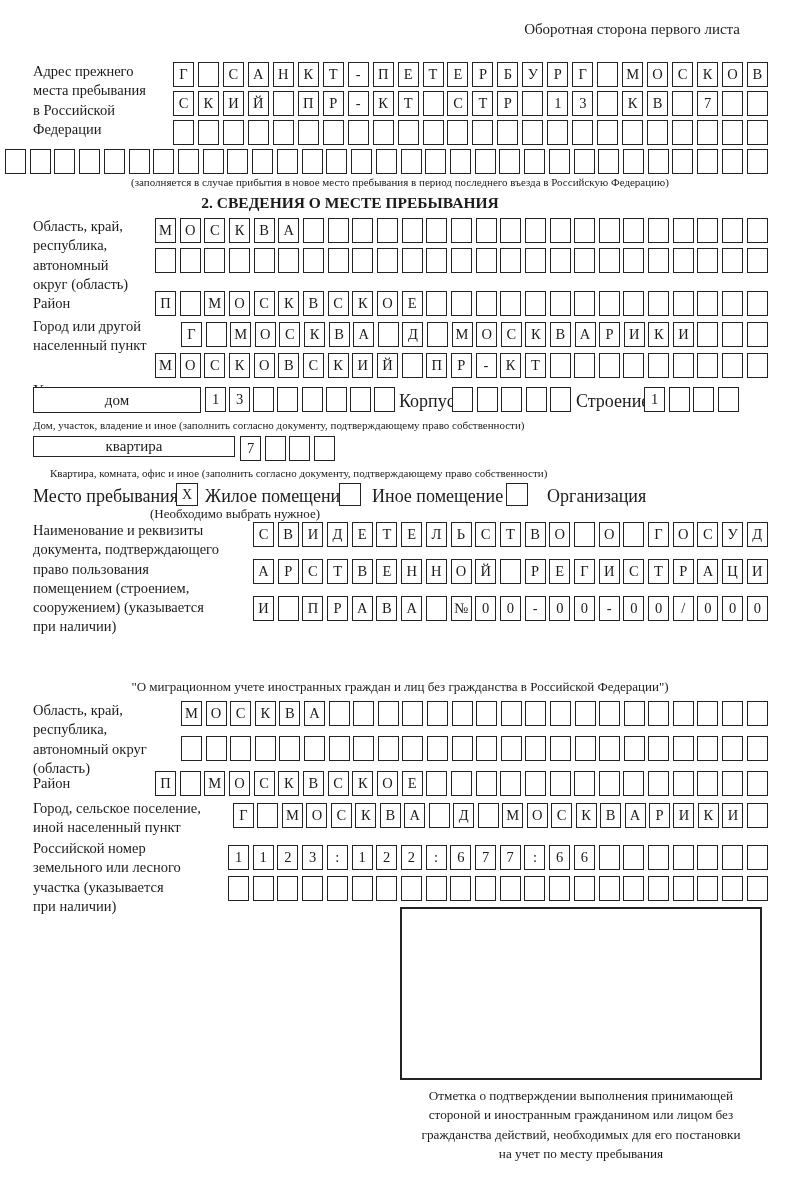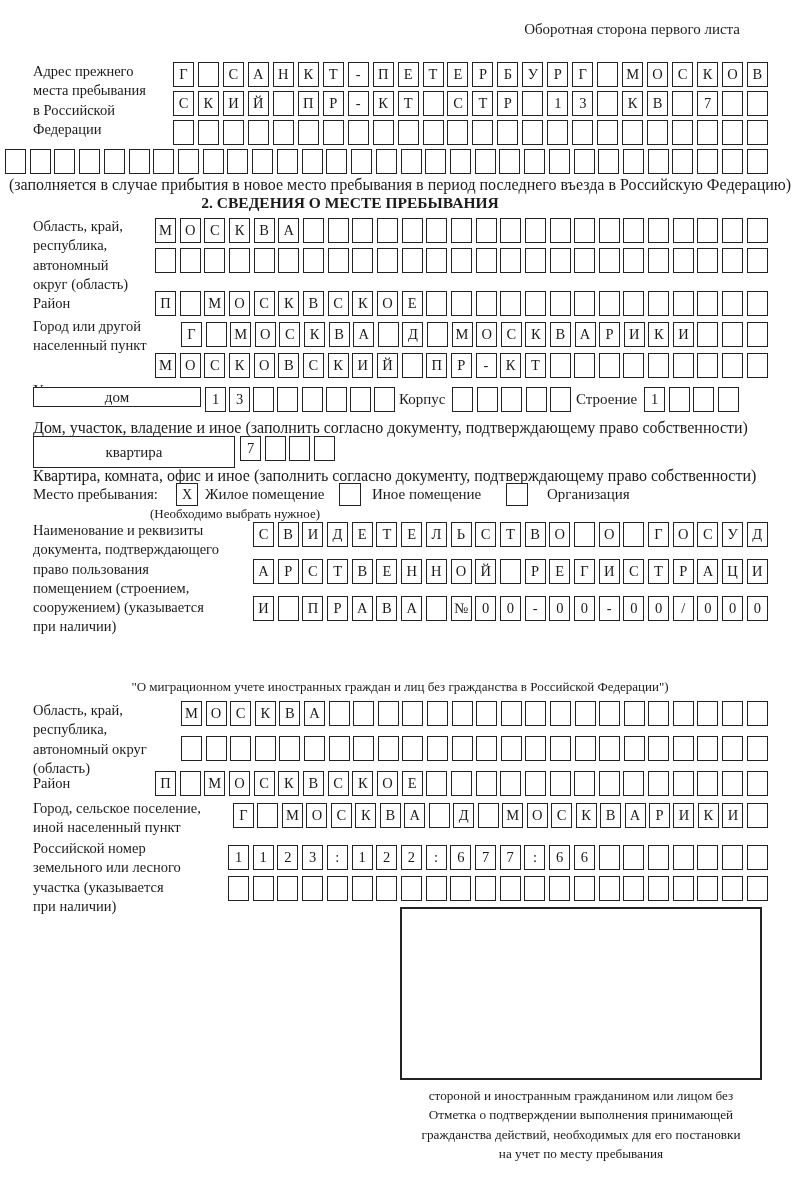--- a/index.html
+++ b/index.html
@@ -4,28 +4,28 @@
 <style>
   html,body{margin:0;padding:0;background:#888;}
   .page{position:relative;width:800px;height:1180px;background:#ffffff;margin:0 auto;
         font-family:"Liberation Serif","DejaVu Serif",serif;color:#1b1b1b;overflow:hidden;}
   .abs{position:absolute;}
   .row{position:absolute;display:flex;justify-content:space-between;}
   .cell{flex:none;width:21px;height:25px;box-sizing:border-box;border:1.7px solid #232323;
         display:flex;align-items:center;justify-content:center;font-size:14.5px;line-height:1;
         background:#fff;}
   .lbl{position:absolute;font-size:14.5px;line-height:19.3px;white-space:nowrap;}
-  .caption{position:absolute;font-size:16px;white-space:nowrap;}
+  .caption{position:absolute;font-size:11px;white-space:nowrap;}
   .caption.center{left:0;width:800px;text-align:center;}
   .title{position:absolute;left:0;width:700px;text-align:center;font-weight:bold;font-size:15.5px;white-space:nowrap;}
   .bigbox{position:absolute;box-sizing:border-box;border:1.7px solid #232323;background:#fff;
           display:flex;align-items:center;justify-content:center;font-size:15px;}
   .chk{position:absolute;width:22px;height:23px;box-sizing:border-box;border:1.7px solid #232323;
        display:flex;align-items:center;justify-content:center;font-size:14px;background:#fff;}
-  .inline-lbl{position:absolute;font-size:15px;white-space:nowrap;}
+  .inline-lbl{position:absolute;font-size:18px;white-space:nowrap;}
   .stamp-caption{position:absolute;font-size:13.2px;line-height:19.4px;text-align:center;}
 </style>
 </head>
 <body>
 
 <div class="page">
 
   <div class="abs" style="top:21px;right:60px;font-size:15px;">Оборотная сторона первого листа</div>
 
   <div class="lbl" style="left:33px;top:62px;">
@@ -292,21 +292,21 @@
       <span class="cell"></span>
       <span class="cell"></span>
       <span class="cell"></span>
       <span class="cell"></span>
       <span class="cell"></span>
       <span class="cell"></span>
       <span class="cell"></span>
       <span class="cell"></span>
     </div>
 
-  <div class="bigbox" style="left:33px;top:387px;width:168px;height:20px;text-align:right;">дом</div>
+  <div class="bigbox" style="left:33px;top:387px;width:168px;height:26px;text-align:right;">дом</div>
   <div class="row" style="left:205px;top:387px;width:190px;">
       <span class="cell">1</span>
       <span class="cell">3</span>
       <span class="cell"></span>
       <span class="cell"></span>
       <span class="cell"></span>
       <span class="cell"></span>
       <span class="cell"></span>
       <span class="cell"></span>
     </div>
@@ -320,28 +320,28 @@
     </div>
   <div class="inline-lbl" style="left:576px;top:391px;">Строение</div>
   <div class="row" style="left:644px;top:387px;width:95px;">
       <span class="cell">1</span>
       <span class="cell"></span>
       <span class="cell"></span>
       <span class="cell"></span>
     </div>
   <div class="caption" style="left:33px;top:419px;">Дом, участок, владение и иное (заполнить согласно документу, подтверждающему право собственности)</div>
 
-  <div class="bigbox" style="left:33px;top:436px;width:202px;height:32px;">квартира</div>
+  <div class="bigbox" style="left:33px;top:436px;width:202px;height:21px;">квартира</div>
   <div class="row" style="left:240px;top:436px;width:95px;">
       <span class="cell">7</span>
       <span class="cell"></span>
       <span class="cell"></span>
       <span class="cell"></span>
     </div>
-  <div class="caption" style="left:33px;top:467px;">Квартира, комната, офис и иное (заполнить согласно документу, подтверждающему право собственности)</div>
+  <div class="caption" style="left:50px;top:467px;">Квартира, комната, офис и иное (заполнить согласно документу, подтверждающему право собственности)</div>
 
   <div class="inline-lbl" style="left:33px;top:486px;">Место пребывания:</div>
   <div class="chk" style="left:176px;top:483px;">X</div>
   <div class="inline-lbl" style="left:205px;top:486px;">Жилое помещение</div>
   <div class="chk" style="left:339px;top:483px;"></div>
   <div class="inline-lbl" style="left:372px;top:486px;">Иное помещение</div>
   <div class="chk" style="left:506px;top:483px;"></div>
   <div class="inline-lbl" style="left:547px;top:486px;">Организация</div>
   <div class="caption" style="left:150px;top:506px;width:380px;text-align:left;font-size:13px;">(Необходимо выбрать нужное)</div>
 
@@ -592,19 +592,19 @@
       <span class="cell"></span>
       <span class="cell"></span>
       <span class="cell"></span>
       <span class="cell"></span>
       <span class="cell"></span>
       <span class="cell"></span>
     </div>
 
   <div class="bigbox" style="left:400px;top:907px;width:362px;height:173px;border-width:2px;"></div>
   <div class="stamp-caption" style="left:388px;top:1086px;width:386px;">
+    <div>Отметка о подтверждении выполнения принимающей</div>
     <div>стороной и иностранным гражданином или лицом без</div>
-    <div>Отметка о подтверждении выполнения принимающей</div>
     <div>гражданства действий, необходимых для его постановки</div>
     <div>на учет по месту пребывания</div>
   </div>
 
 </div>
 
 </body></html>

